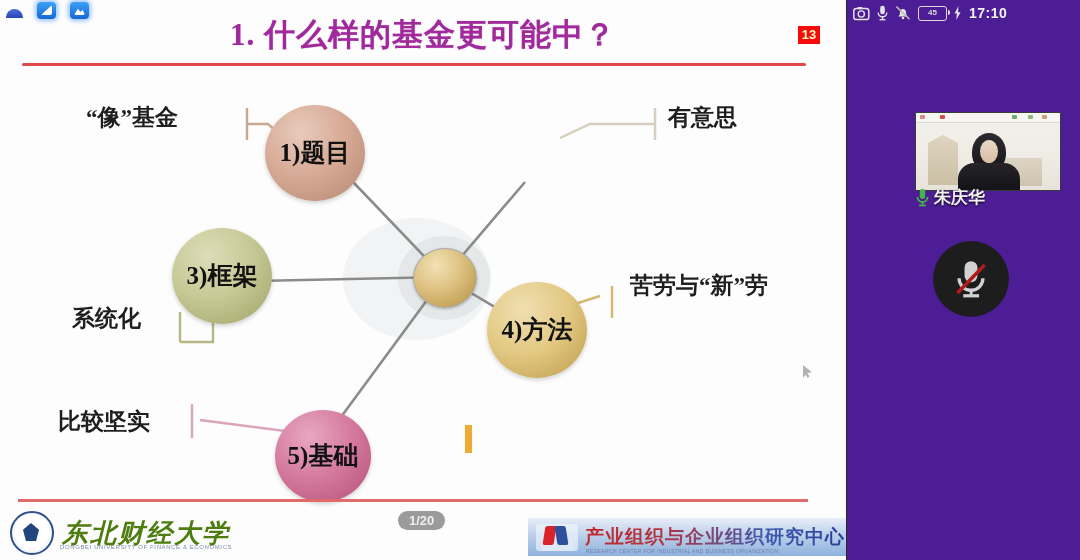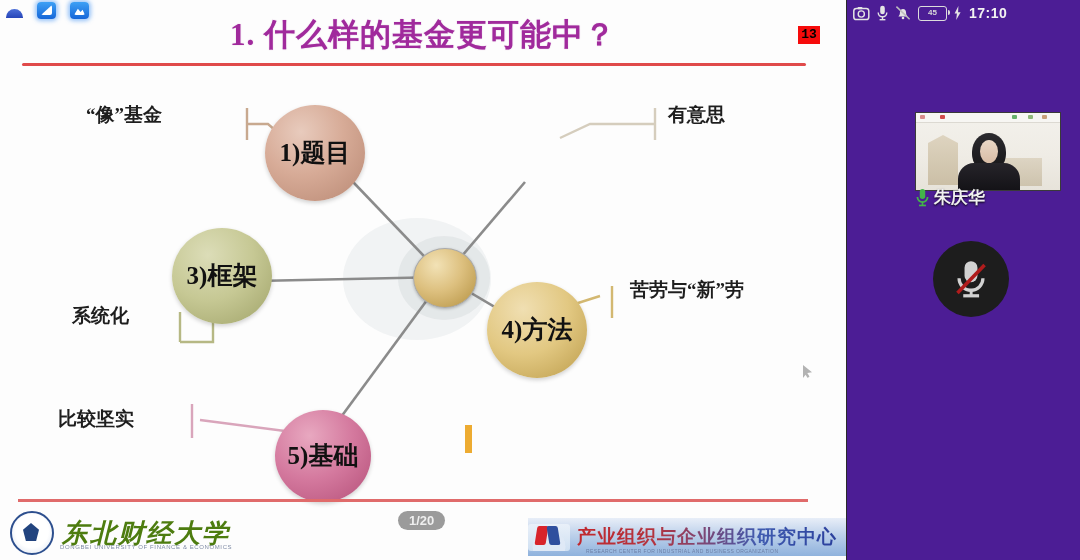--- a/index.html
+++ b/index.html
@@ -87,26 +87,26 @@
     width: 784px; height: 3px;
     background: #e04a4a;
     border-radius: 2px;
   }
   .slide-badge {
     position: absolute;
     right: 26px; top: 26px;
     min-width: 16px;
     padding: 1px 3px;
     background: #f60b0b;
-    color: #000000;
+    color: #fef9c3;
     font-size: 13px;
     font-weight: bold;
     line-height: 16px;
     text-align: center;
-    font-family: Liberation Mono, monospace;
+    font-family: Liberation Sans, sans-serif;
   }
 
   
   .diagram { position: absolute; left: 0; top: 0; width: 846px; height: 560px; }
   .diagram svg { position: absolute; left: 0; top: 0; }
 
   .node {
     position: absolute;
     border-radius: 50%;
     display: flex;
@@ -142,30 +142,30 @@
     border-radius: 50%;
     background: #eceff0;
   }
   .halo-a { left: 343px; top: 218px; width: 148px; height: 122px; opacity: .75; }
   .halo-b { left: 398px; top: 236px; width: 92px; height: 84px; background:#e2e5e6; opacity:.85; }
 
   .lbl {
     position: absolute;
     font-family: "Liberation Serif", "DejaVu Serif", serif;
     font-weight: bold;
-    font-size: 19px;
+    font-size: 23px;
     color: #1e1e1e;
     white-space: nowrap;
     line-height: 1.18;
   }
   .lbl-like   { left: 86px;  top: 104px; }
   .lbl-sys    { left: 72px;  top: 305px; }
   .lbl-solid  { left: 58px;  top: 408px; }
   .lbl-reason { left: 668px; top: 104px; }
-  .lbl-effort { left: 630px; top: 279px; }
+  .lbl-effort { left: 630px; top: 272px; }
 
   .kicker {
     position: absolute;
     left: 465px; top: 425px;
     display: flex; align-items: center; gap: 20px;
   }
   .kicker-bar { width: 7px; height: 28px; background: #edab31; }
   .kicker-text {
     font-family: "Liberation Serif", "DejaVu Serif", serif;
     font-weight: bold;
@@ -227,21 +227,21 @@
     color: #efefef;
     font-size: 13px;
     font-weight: bold;
   }
   .center-banner {
     position: absolute;
     left: 528px; top: 518px;
     width: 318px; height: 38px;
     background: linear-gradient(#e8eef8 0%, #bcd0ea 45%, #8fb2dd 100%);
     display: flex; align-items: center; gap: 7px;
-    padding-left: 0;
+    padding-left: 8px;
     overflow: hidden;
   }
   .banner-mark {
     width: 42px; height: 27px;
     flex: none;
     background:
       radial-gradient(ellipse at 50% 85%, #dfe9f6 0 55%, transparent 56%),
       linear-gradient(#e9f0f9, #cfe0f2);
     position: relative;
     border-radius: 3px;

